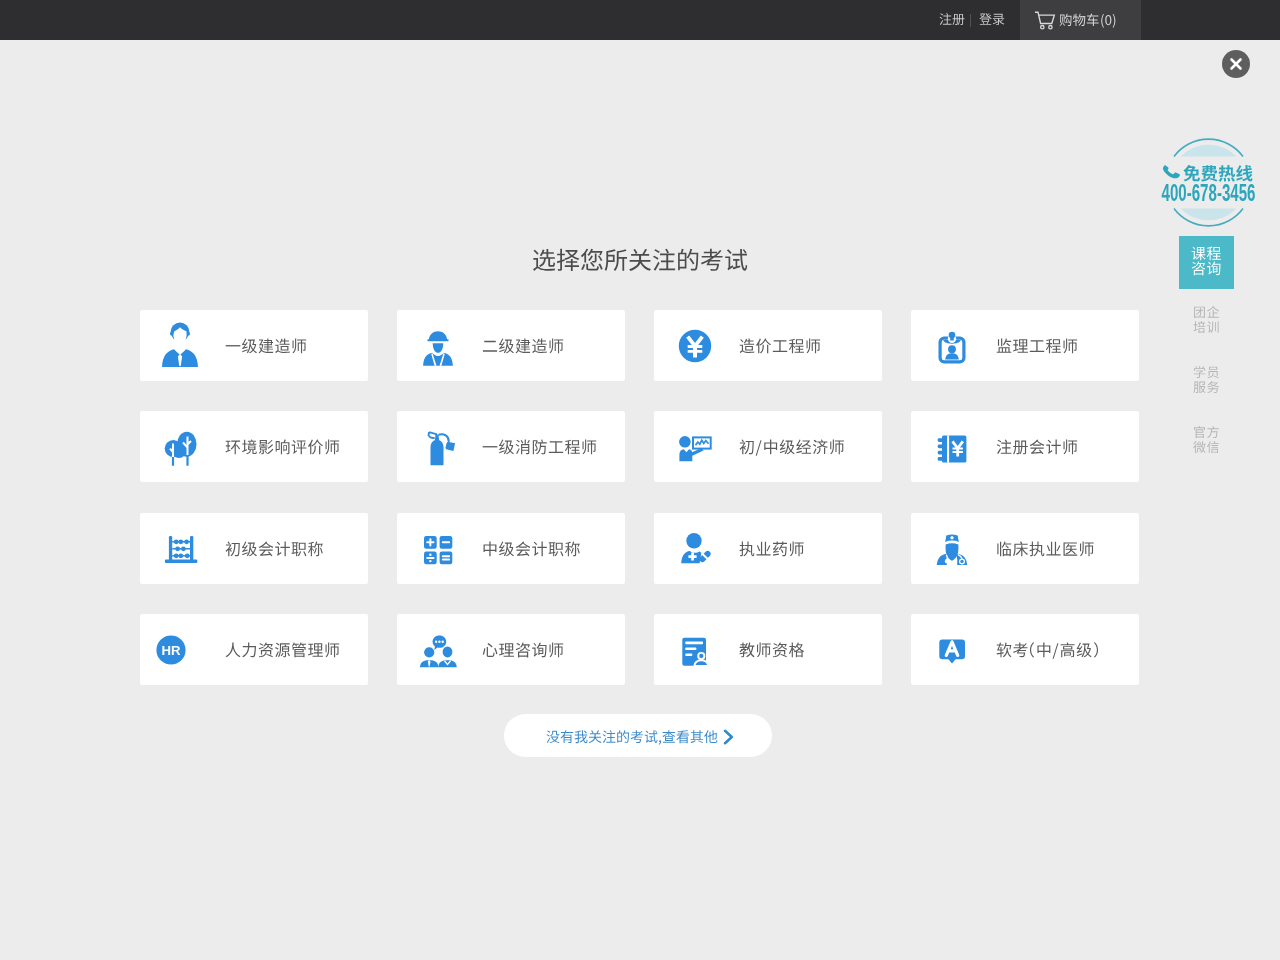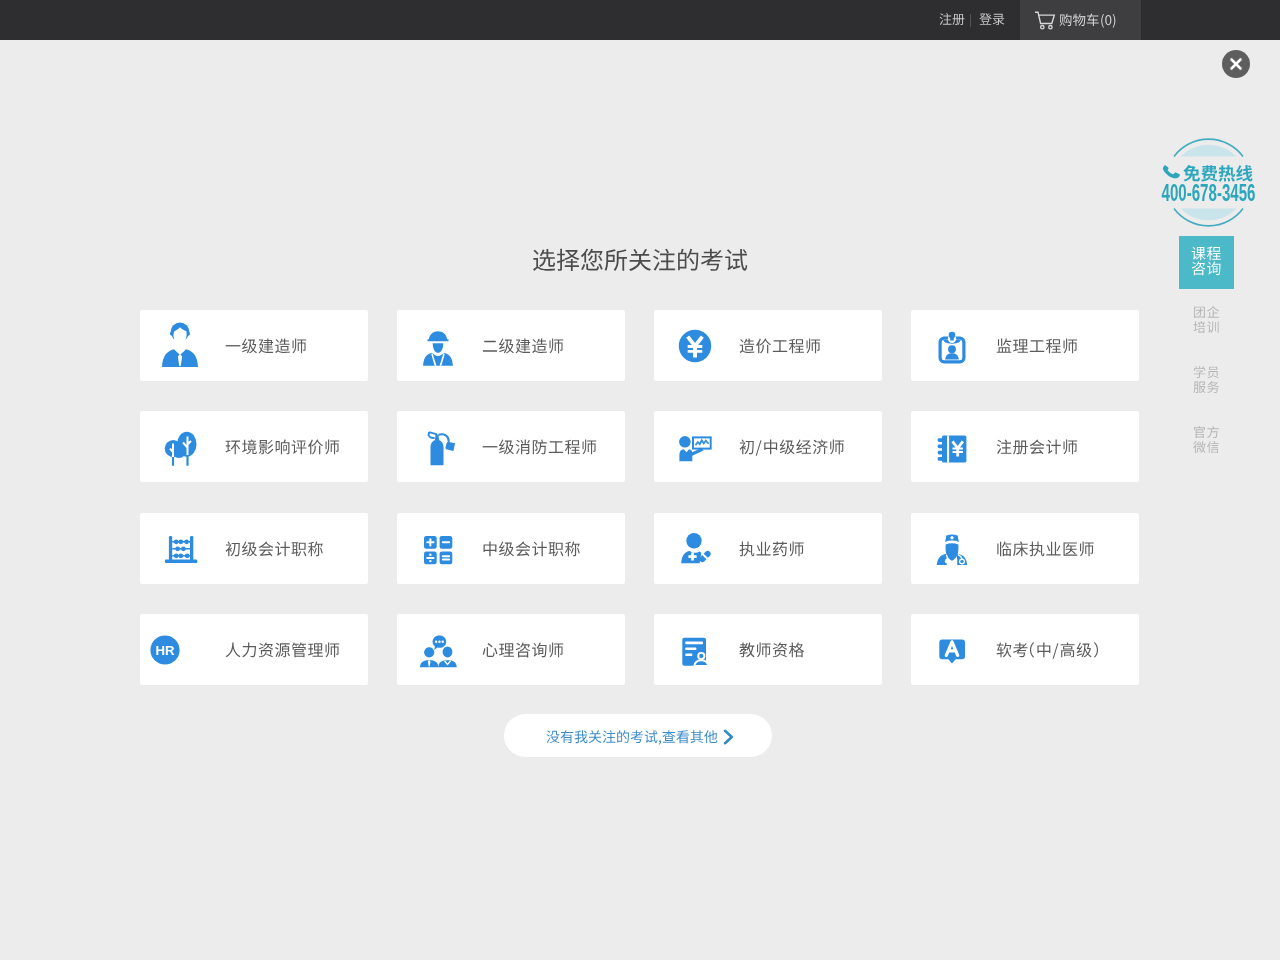--- a/index.html
+++ b/index.html
@@ -158,21 +158,21 @@
 <path fill="#2d8ce0" d="M13.2,13.9l1.1-6.4c3.8-1.5 7.6-1.5 11.4,0l1.1,6.4c-4.5-1.8-9.1-1.8-13.6,0z"></path>
 <path fill="#fff" d="M20,7.8l2,2l-2,2l-2-2z"></path>
 <path fill="#2d8ce0" d="M13.6,16.6c4.3-1.7 8.5-1.7 12.8,0v4.4c0,7.5-4,10.7-6.4,11.7c-2.4-1-6.4-4.2-6.4-11.7z"></path>
 <path fill="#2d8ce0" d="M4.8,36.9c.7-7 4.2-10.1 9.4-11.1l1.5,2c-1.1,2.7-1.2,5.9-.8,9.1z"></path>
 <path fill="#2d8ce0" d="M35.2,36.9c-.7-7-4.2-10.1-9.4-11.1l-1.5,2c1.1,2.7 1.2,5.9 .8,9.1z"></path>
 <path fill="none" stroke="#fff" stroke-width="1.4" d="M14.2,26.6c1,1.6 1.3,3.6 1.1,5.2 M26,26.6c2.6,1.3 4,3 4,5.4"></path>
 <circle cx="15.3" cy="33.2" r="2.4" fill="#fff"></circle>
 <circle cx="30" cy="33.4" r="3" fill="#fff"></circle>
       <circle cx="30" cy="33.4" r="1.7" fill="#2d8ce0"></circle>
 </svg></div>
-<div style="position:absolute;left:145px;top:629.5px"><svg width="40" height="40" viewBox="0 0 40 40">
+<div style="position:absolute;left:151px;top:629.5px"><svg width="40" height="40" viewBox="0 0 40 40">
 <circle cx="20" cy="20" r="14.6" fill="#2d8ce0"></circle>
 <text x="20" y="24.6" text-anchor="middle" font-family="Liberation Sans,sans-serif" font-size="13.2" font-weight="bold" fill="#fff">HR</text>
 </svg></div>
 <div style="position:absolute;left:418.0px;top:629.5px"><svg width="40" height="40" viewBox="0 0 40 40">
 <path fill="#2d8ce0" d="M21.4,5.6c-4,0-6.8,2.6-6.8,6.1c0,2 .9,3.7 2.4,4.8l-.9,3.5l3.4-2.4c.6,.1 1.2,.2 1.9,.2c4,0 6.8-2.6 6.8-6.1S25.4,5.6 21.4,5.6z"></path>
 <g fill="#fff">
         <circle cx="18.1" cy="11.7" r="1.2"></circle>
         <circle cx="21.4" cy="11.7" r="1.2"></circle>
         <circle cx="24.7" cy="11.7" r="1.2"></circle>
       </g>

